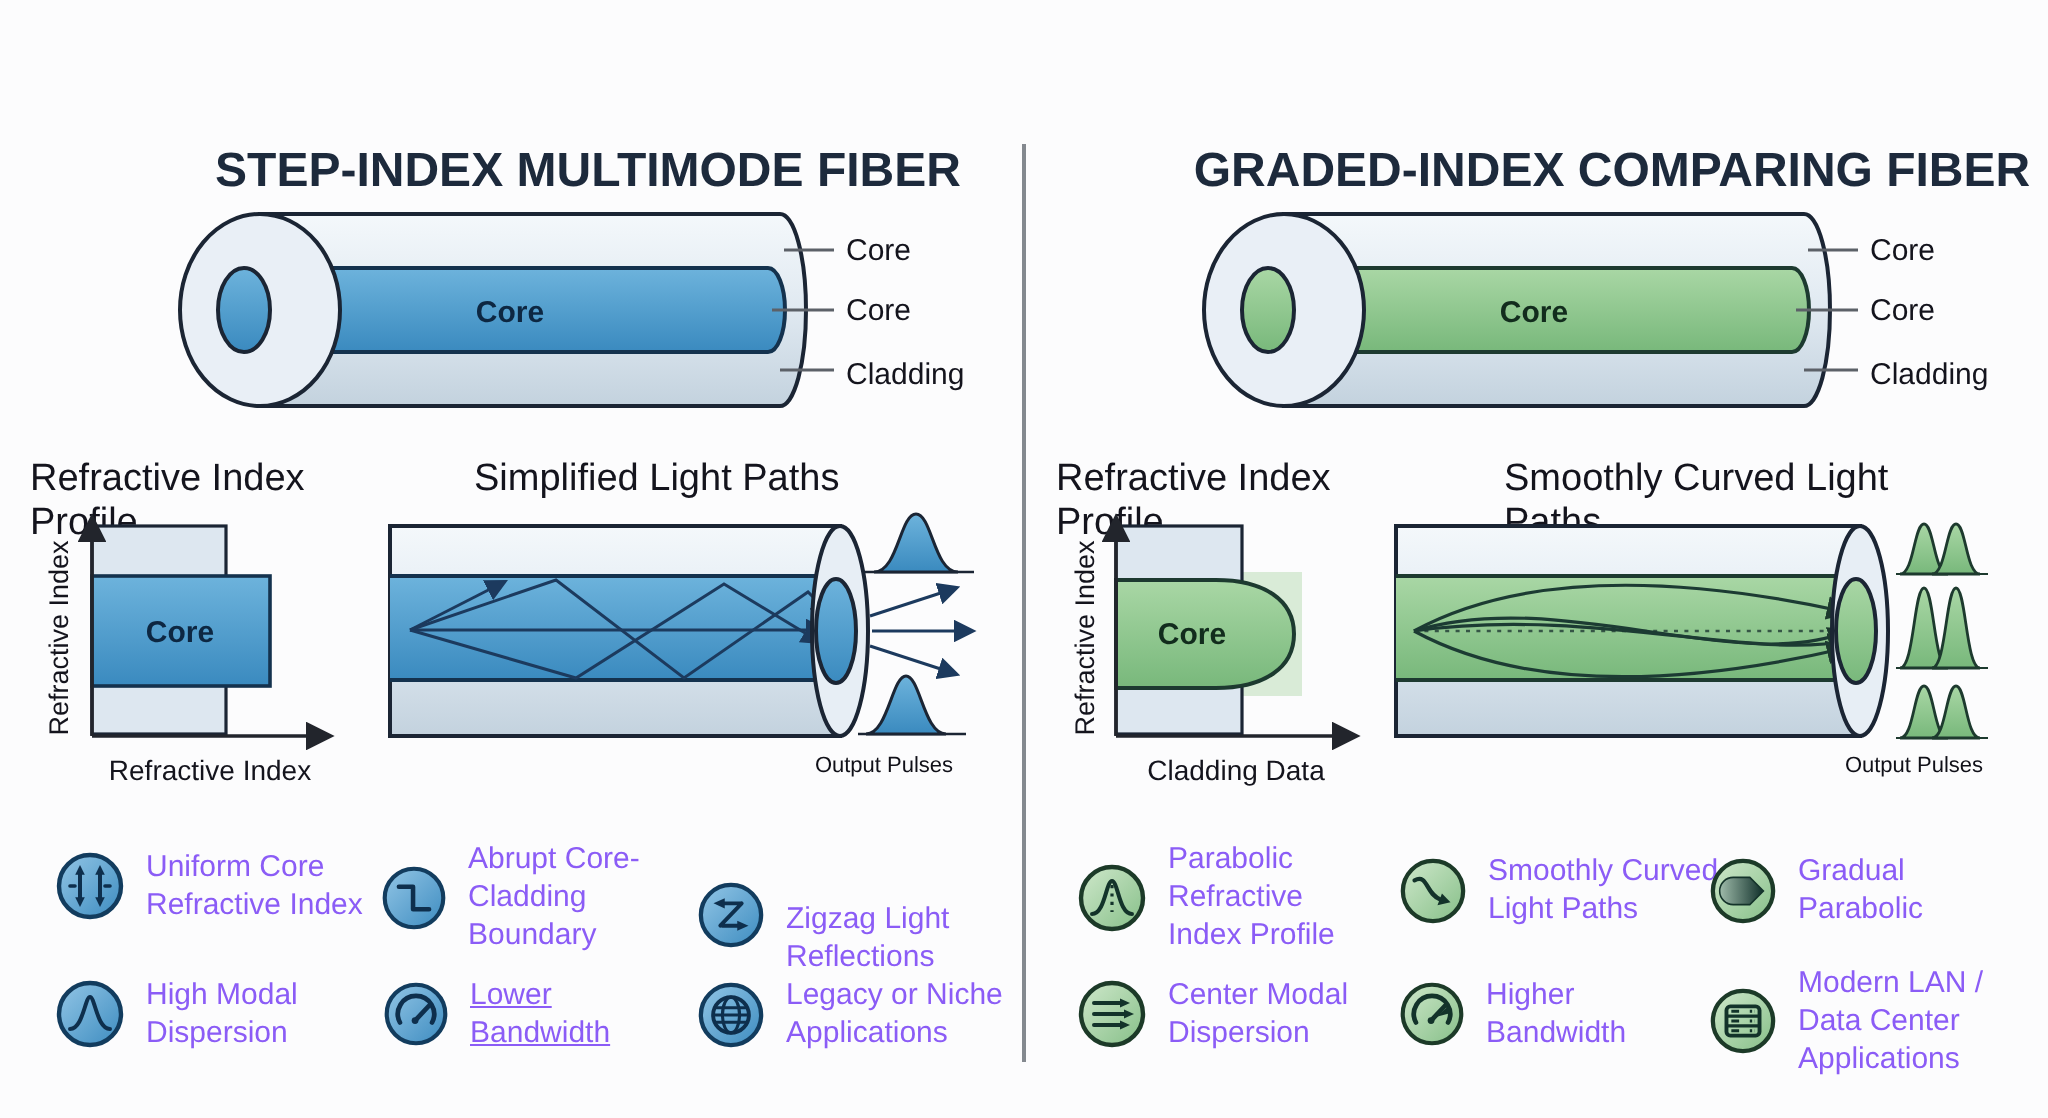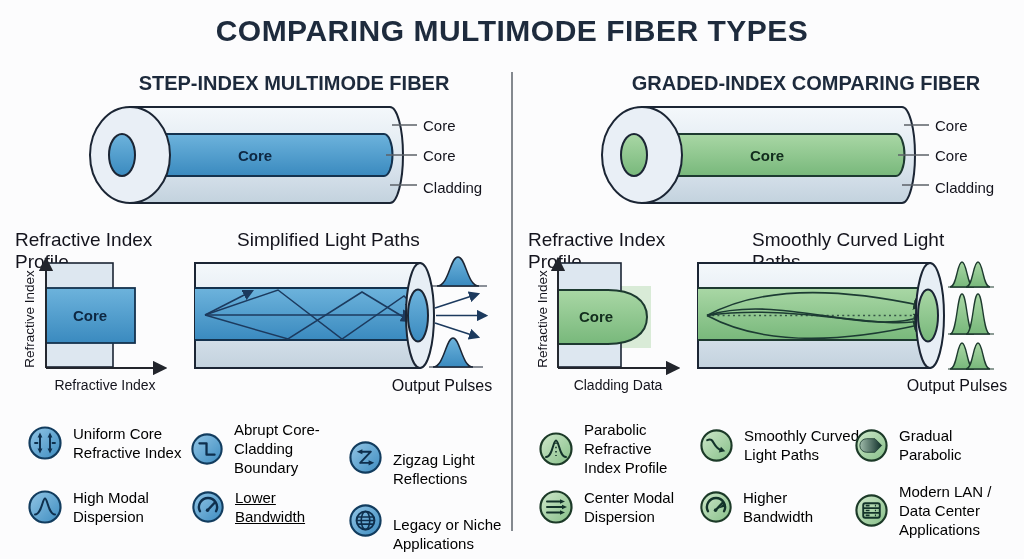--- a/index.html
+++ b/index.html
@@ -2,30 +2,30 @@
 <html><head>
 <meta charset="utf-8">
 <style>
   html,body{margin:0;padding:0;background:#ffffff;}
   .canvas{position:relative;width:1024px;height:559px;background:#fcfcfd;overflow:hidden;
           font-family:"Liberation Sans","DejaVu Sans",sans-serif;color:#1e2b3d;}
   .abs{position:absolute;}
   .title{position:absolute;left:0;top:14;width:1024px;top:14px;text-align:center;
          font-size:30px;font-weight:800;letter-spacing:.5px;color:#1e2b3d;}
   .panel-header{position:absolute;top:72px;width:588px;margin:0;text-align:center;
-                font-size:20px;font-weight:700;color:#1d2a3c;}
+                font-size:24px;font-weight:700;color:#1d2a3c;}
   .divider{position:absolute;left:511px;top:72px;width:2px;height:459px;background:#84898f;}
   .sub-title{position:absolute;text-align:left;font-size:19px;color:#14141d;}
   .callout{position:absolute;font-size:15px;color:#14141d;white-space:nowrap;}
   .axis-label{position:absolute;text-align:center;font-size:14px;color:#14141d;}
   .vlabel{position:absolute;transform:rotate(-90deg);transform-origin:left top;
           font-size:13.5px;color:#14141d;white-space:nowrap;width:118px;text-align:center;}
-  .out-label{position:absolute;text-align:center;font-size:16px;color:#101018;}
+  .out-label{position:absolute;text-align:center;font-size:11px;color:#101018;}
   .feature{position:absolute;display:flex;align-items:center;gap:10px;}
-  .feature .txt{font-size:15px;line-height:19px;color:#000000;}
+  .feature .txt{font-size:15px;line-height:19px;color:#8b5cf6;}
   .core-text{font-size:15px;font-weight:600;fill:#0d2742;text-anchor:middle;}
   .core-text-g{font-size:15px;font-weight:600;fill:#122c1d;text-anchor:middle;}
   svg{display:block;}
 </style>
 </head>
 <body>
 
 <div class="canvas">
 
   <svg width="0" height="0" style="position:absolute" aria-hidden="true">
@@ -60,21 +60,20 @@
         </marker>
       <marker id="mGreenA" viewBox="0 0 10 10" refX="8" refY="5" markerWidth="7.5" markerHeight="7.5" orient="auto-start-reverse">
         <path d="M0,0 L10,5 L0,10 z" fill="#1d3a2e"></path>
         </marker>
       <marker id="mAxis" viewBox="0 0 10 10" refX="7" refY="5" markerWidth="8" markerHeight="8" orient="auto-start-reverse">
         <path d="M0,0 L10,5 L0,10 z" fill="#22252c"></path>
         </marker>
     </defs>
   </svg>
 
-  <div class="title">COMPARING MULTIMODE FIBER TYPES</div>
   <div class="divider"></div>
 
   <section>
     <h2 class="panel-header" style="left:0;">STEP-INDEX MULTIMODE FIBER</h2>
 
     <svg class="abs" style="left:0;top:100px;" width="512" height="110" viewBox="0 0 512 110">
       <path d="M130,7 H390 A13,48 0 0 1 390,103 H130 Z" fill="url(#gClad)" stroke="#1b2534" stroke-width="2"></path>
       <path d="M127,34 H384 A8.5,21 0 0 1 384,76 H127 Z" fill="url(#gBlue)" stroke="#14324e" stroke-width="2"></path>
       <ellipse cx="130" cy="55" rx="40" ry="48" fill="#e9eff6" stroke="#1b2534" stroke-width="2"></ellipse>
       <ellipse cx="122" cy="55" rx="13" ry="21" fill="url(#gBlue)" stroke="#1b2534" stroke-width="2"></ellipse>
@@ -178,21 +177,21 @@
 
     <div class="feature" style="left:348px;top:488px;">
       <svg width="35" height="35" viewBox="0 0 36 36">
         <circle cx="18" cy="18" r="15.5" fill="url(#gIconBlue)" stroke="#123c5e" stroke-width="2.2"></circle>
         <g stroke="#0e2f4d" fill="none">
           <circle cx="18" cy="18" r="9.2" stroke-width="2"></circle>
           <ellipse cx="18" cy="18" rx="4.4" ry="9.2" stroke-width="1.6"></ellipse>
           <path d="M9.6,14.3 H26.4 M8.8,18 H27.2 M9.6,21.7 H26.4" stroke-width="1.6"></path>
         </g>
       </svg>
-      <div class="txt" style="width:112px;margin-top:27px;">Legacy or Niche Applications</div>
+      <div class="txt" style="width:112px;">Legacy or Niche Applications</div>
     </div>
   </section>
 
   <section>
     <h2 class="panel-header" style="left:512px;">GRADED-INDEX COMPARING FIBER</h2>
 
     <svg class="abs" style="left:512px;top:100px;" width="512" height="110" viewBox="0 0 512 110">
       <path d="M130,7 H390 A13,48 0 0 1 390,103 H130 Z" fill="url(#gClad)" stroke="#1b2534" stroke-width="2"></path>
       <path d="M127,34 H384 A8.5,21 0 0 1 384,76 H127 Z" fill="url(#gGreen)" stroke="#1d3a30" stroke-width="2"></path>
       <ellipse cx="130" cy="55" rx="40" ry="48" fill="#e9eff6" stroke="#1b2534" stroke-width="2"></ellipse>

